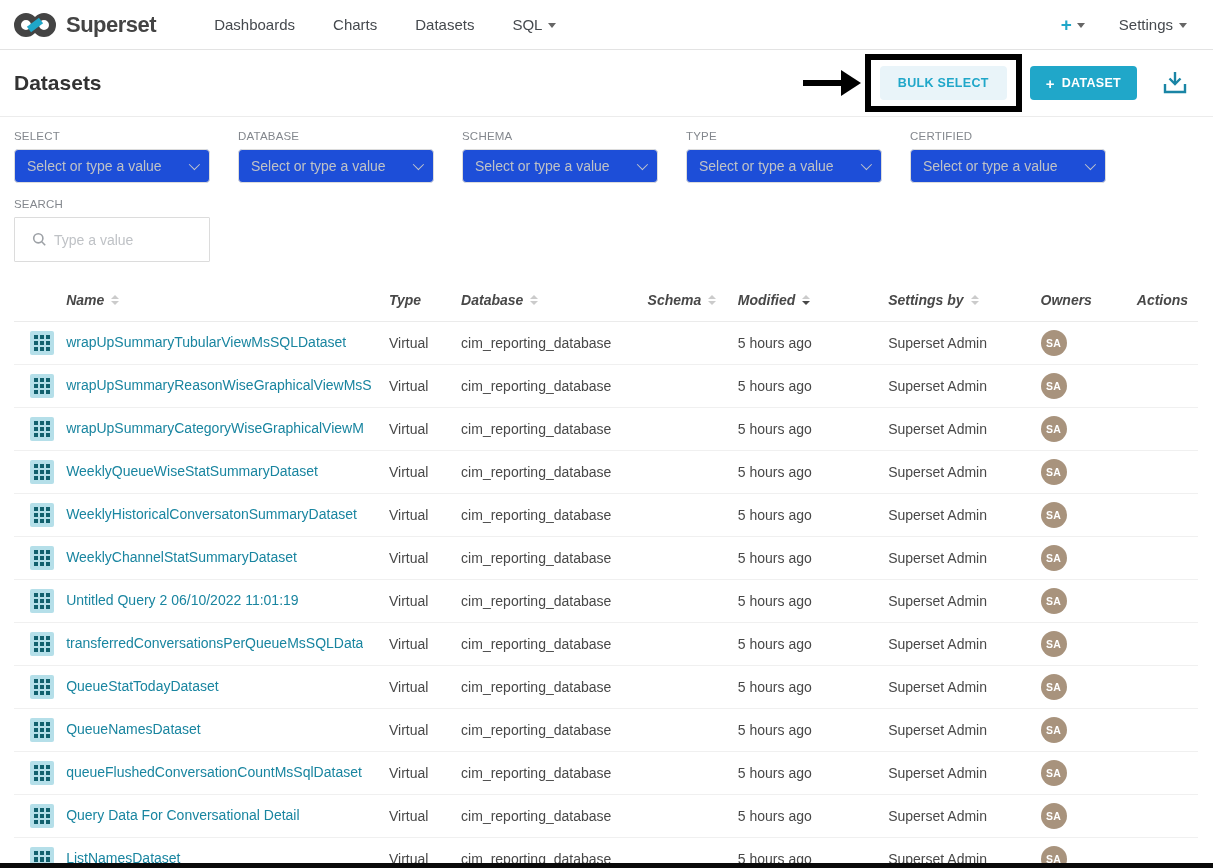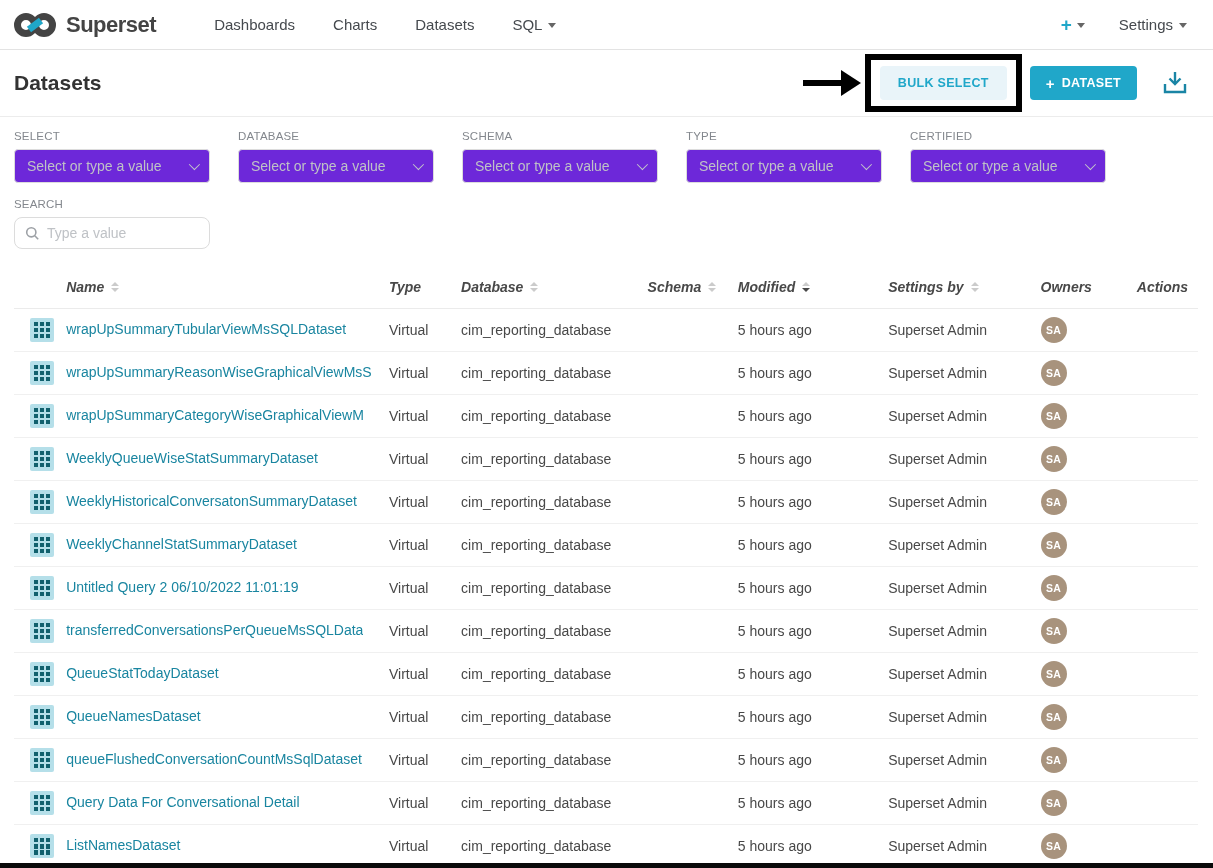--- a/index.html
+++ b/index.html
@@ -33,27 +33,27 @@
     display:flex; align-items:center; gap:7px; }
   .btn-dataset .plus { font-size:15px; font-weight:bold; }
   .export-btn { margin-left:26px; background:none; border:none; cursor:pointer; display:flex; align-items:center; }
 
   
   .filters { padding:13px 14px 0 14px; background:#fff; }
   .filter-row { display:flex; gap:28px; }
   .filter { width:196px; }
   .filter-label { font-size:11.5px; color:#83878D; letter-spacing:.2px; margin-bottom:7px; display:block; }
   .select-box { height:32px; border:1px solid #DCDCDC; border-radius:4px; display:flex; align-items:center;
-    padding:16px 12px; cursor:pointer; background:#6d28d9; }
+    padding:16px 12px; cursor:pointer; background:#1d4ed8; }
   .select-box .ph { color:#BFC2C6; font-size:14px; flex:1; white-space:nowrap; overflow:hidden; }
   .chevron { width:8px; height:8px; border-right:1.6px solid #C3C6CA; border-bottom:1.6px solid #C3C6CA;
     transform:rotate(45deg) translateY(-2px); flex:none; }
   .search-block { margin-top:15px; width:196px; }
-  .search-box { height:32px; border:1px solid #DCDCDC; border-radius:8px; display:flex; align-items:center;
-    padding:0 10px; background:#fff; }
+  .search-box { height:45px; border:1px solid #DCDCDC; border-radius:1px; display:flex; align-items:center;
+    padding:0 17px; background:#fff; }
   .search-box input { border:none; outline:none; font-size:14px; color:#484848; width:100%;
     font-family:"Liberation Sans","DejaVu Sans",sans-serif; }
   .search-box input::placeholder { color:#BFC2C6; }
 
   
   .table-wrap { padding:14px 15px 0 14px; }
   table { width:100%; border-collapse:collapse; table-layout:fixed; }
   th { text-align:left; font-size:14px; font-weight:bold; color:#484848; padding:16px 0 13px 0;
     white-space:nowrap; }
   th .th-inner { display:inline-flex; align-items:center; gap:7px; cursor:pointer;font-style:italic; }

